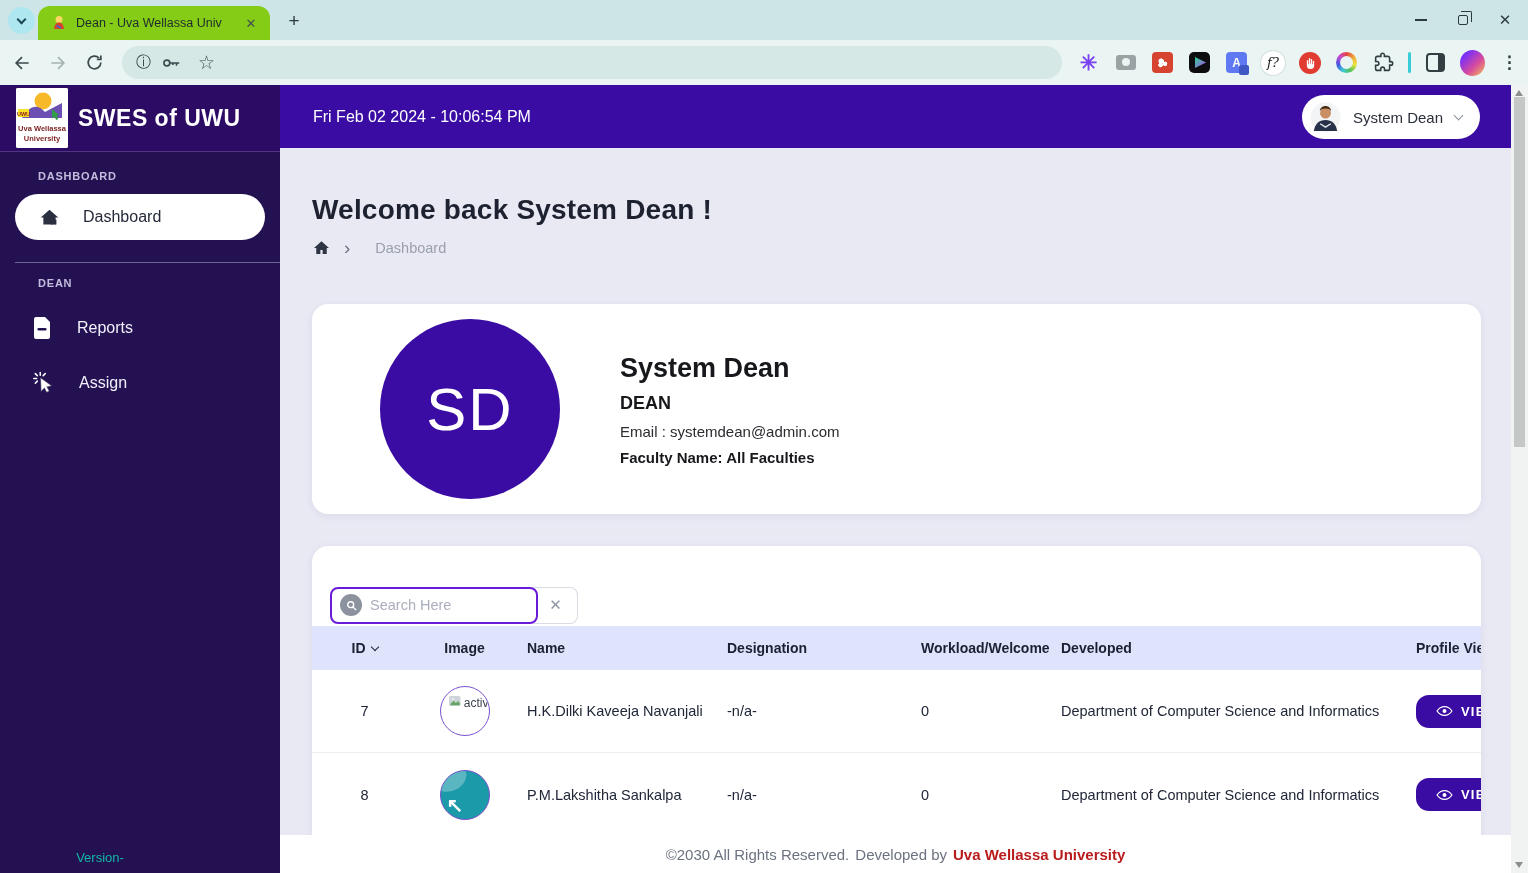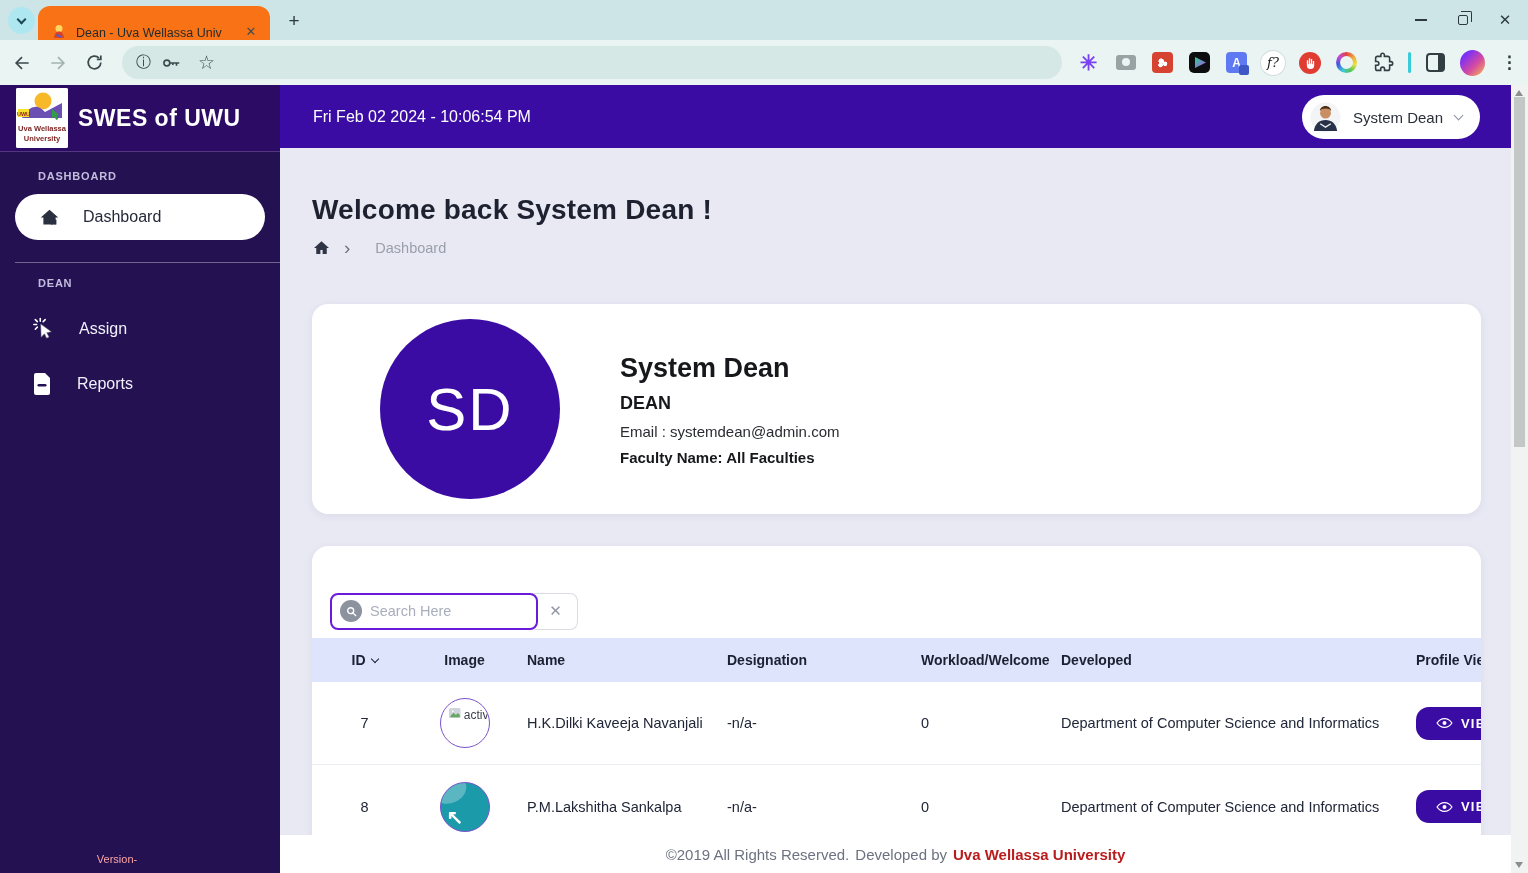--- a/index.html
+++ b/index.html
@@ -4,21 +4,21 @@
 <style>
   * { margin:0; padding:0; box-sizing:border-box; }
   html,body { width:1528px; height:873px; overflow:hidden; }
   body { font-family:"Liberation Sans", sans-serif; }
   .window { position:relative; width:1528px; height:873px; background:#cfe6e7; overflow:hidden; }
 
   
   .tabstrip { position:absolute; top:0; left:0; width:100%; height:40px; background:#cde5e6; }
   .tablist-btn { position:absolute; left:8px; top:7px; width:27px; height:27px; border-radius:50%; background:#aee7f0; display:flex; align-items:center; justify-content:center; cursor:pointer; }
   .chev { width:7px; height:7px; border-right:2px solid #1b4a52; border-bottom:2px solid #1b4a52; transform:rotate(45deg); margin-top:-3px; }
-  .tab { position:absolute; left:38px; top:6px; width:232px; height:34px; background:#f97316; border-radius:12px 12px 0 0; display:flex; align-items:flex-end; padding:0 10px 0 13px; }
+  .tab { position:absolute; left:38px; top:6px; width:232px; height:34px; background:#84cc16; border-radius:12px 12px 0 0; display:flex; align-items:center; padding:0 10px 0 13px; }
   .tab-title { font-size:12.5px; color:#1f2a2c; white-space:nowrap; overflow:hidden; width:160px; margin-left:9px; }
   .tab-close { margin-left:auto; font-size:13px; color:#414f52; width:18px; height:18px; display:flex; align-items:center; justify-content:center; border-radius:50%; cursor:pointer; }
   .newtab { position:absolute; left:282px; top:9px; width:24px; height:24px; font-size:19px; color:#2c3a3d; display:flex; align-items:center; justify-content:center; cursor:pointer; }
   .wincontrols { position:absolute; right:10px; top:7px; display:flex; gap:16px; align-items:center; }
   .winbtn { width:26px; height:26px; display:flex; align-items:center; justify-content:center; color:#2c3a3d; cursor:pointer; }
   .ic-min { width:12px; height:1px; border-bottom:2px solid #2c3a3d; }
   .ic-restore { position:relative; width:10px; height:10px; border:1.6px solid #2c3a3d; border-radius:2px; }
   .ic-restore::before { content:""; position:absolute; left:2px; top:-5px; width:10px; height:10px; border-top:1.6px solid #2c3a3d; border-right:1.6px solid #2c3a3d; border-radius:0 2px 0 0; }
   .ic-close { font-size:15px; }
 
@@ -54,21 +54,21 @@
 
   .sidebar { position:absolute; left:0; top:0; width:280px; height:788px; background:#231152; color:#fff; }
   .sb-header { height:67px; background:#2b0b63; display:flex; align-items:center; border-bottom:1px solid rgba(255,255,255,.18); }
   .sb-logo { width:52px; height:60px; background:#fff; margin:0 6px 0 16px; border-radius:2px; }
   .sb-brand { font-size:23px; font-weight:bold; letter-spacing:.5px; margin-left:4px; }
   .sb-label { font-size:11px; letter-spacing:.8px; color:#c3bcdd; margin:18px 0 12px 38px; font-weight:bold; }
   .sb-pill { margin:0 15px; height:46px; background:#fff; border-radius:23px; display:flex; align-items:center; padding-left:24px; gap:23px; cursor:pointer; }
   .sb-pill span.txt { color:#25293a; font-size:16px; }
   .sb-hr { border:none; border-top:1px solid rgba(255,255,255,.35); margin:22px 0 0 15px; }
   .sb-item { display:flex; align-items:center; gap:25px; padding:16px 0 16px 32px; font-size:16px; color:#f2f0fa; cursor:pointer; }
-  .sb-version { position:absolute; bottom:8px; left:17px; width:200px; text-align:center; font-size:11px; color:#fca5a5; }
+  .sb-version { position:absolute; bottom:8px; left:0; width:200px; text-align:center; font-size:13px; color:#14b8a6; }
 
   .topbar { position:absolute; left:280px; top:0; width:1231px; height:63px; background:#3A0CA3; display:flex; align-items:center; }
   .tb-date { color:#fff; font-size:16px; margin-left:33px; }
   .user-pill { position:absolute; right:31px; top:10px; height:44px; background:#fff; border-radius:22px; display:flex; align-items:center; padding:0 18px 0 8px; gap:12px; cursor:pointer; }
   .user-pill .uname { font-size:15px; color:#2a2f3a; }
   .chev-dn { width:7px; height:7px; border-right:1.8px solid #8b919c; border-bottom:1.8px solid #8b919c; transform:rotate(45deg); margin-top:-4px; }
 
   .main { position:absolute; left:280px; top:63px; width:1231px; height:725px; padding-left:32px; }
   .h1 { margin-top:46px; font-size:28px; font-weight:bold; color:#1d2130; letter-spacing:.2px; }
   .crumbs { display:flex; align-items:center; gap:13px; margin-top:13px; }
@@ -78,21 +78,21 @@
   .card { width:1169px; background:#fff; border-radius:16px; box-shadow:0 2px 8px rgba(40,40,100,.07); }
   .profile-card { margin-top:47px; height:210px; display:flex; align-items:center; }
   .sd-circle { width:180px; height:180px; border-radius:50%; background:#3A0CA3; color:#fff; display:flex; align-items:center; justify-content:center; font-size:60px; font-weight:500; margin-left:68px; letter-spacing:2px; }
   .profile-info { margin-left:60px; }
   .p-name { font-size:27px; font-weight:bold; color:#17181c; }
   .p-role { font-size:18px; font-weight:bold; color:#17181c; margin-top:9px; }
   .p-email { font-size:15px; color:#2a2c31; margin-top:9px; }
   .p-fac { font-size:15px; font-weight:bold; color:#17181c; margin-top:9px; }
 
   .table-card { margin-top:32px; height:302px; overflow:hidden; border-radius:16px 16px 0 0; }
-  .search-row { display:flex; align-items:center; padding:38px 0 0 18px; height:92px; }
+  .search-row { display:flex; align-items:center; padding:38px 0 0 18px; height:80px; }
   .search-box { width:208px; height:37px; border:2px solid #6A1AD9; border-radius:8px; display:flex; align-items:center; padding-left:8px; background:#fff; position:relative; z-index:2; }
   .search-ic { width:22px; height:22px; border-radius:50%; background:#8d939e; display:flex; align-items:center; justify-content:center; flex:0 0 auto; }
   .search-box input { border:none; outline:none; width:150px; margin-left:8px; font-size:14.5px; color:#333; font-family:"Liberation Sans", sans-serif; }
   .search-box input::placeholder { color:#a9aebc; }
   .clear-btn { width:44px; height:37px; border:1px solid #d9dce3; border-left:none; border-radius:0 8px 8px 0; margin-left:-4px; display:flex; align-items:center; justify-content:center; color:#8f95a3; font-size:15px; background:#fff; cursor:pointer; }
 
   .grid-head, .grid-row { display:grid; grid-template-columns:105px 95px 200px 194px 140px 355px 160px; align-items:center; }
   .grid-head { height:44px; background:#DDE4FB; font-size:14px; font-weight:bold; color:#1b2032; }
   .grid-row { height:83px; font-size:14.5px; color:#212738; background:#fff; }
   .grid-row.first { border-bottom:1px solid #eceef4; }
@@ -241,39 +241,39 @@
             <rect x="13.5" y="12" width="2.6" height="8" fill="#2b3040"></rect>
             <rect x="17.5" y="14.5" width="2.4" height="5.5" fill="#2b3040"></rect>
           </svg>
         <span class="txt">Dashboard</span>
       </div>
 
       <hr class="sb-hr">
       <div class="sb-label" style="margin-top:14px;">DEAN</div>
 
       <div class="sb-item">
+        <svg width="20" height="22" viewBox="0 0 20 22">
+            <path d="M2 2a2 2 0 0 1 2-2h9l5 5v15a2 2 0 0 1-2 2H4a2 2 0 0 1-2-2z" fill="#fff"></path>
+            <rect x="5.5" y="11" width="9" height="2.6" rx="1.3" fill="#231152"></rect>
+          </svg>
+        <span>Reports</span>
+      </div>
+
+      <div class="sb-item">
         <svg width="22" height="24" viewBox="0 0 24 26">
           <g stroke="#fff" stroke-width="1.7" stroke-linecap="round">
               <line x1="9" y1="1.5" x2="9" y2="4.5"></line>
               <line x1="2" y1="8" x2="5" y2="8"></line>
               <line x1="3.6" y1="2.8" x2="5.8" y2="5"></line>
               <line x1="14.4" y1="2.8" x2="12.2" y2="5"></line>
               <line x1="3.6" y1="13.2" x2="5.8" y2="11"></line>
             </g>
           <path d="M9.5 7.5 10 22l3.6-3.8L16 23l2.6-1.3-2.5-4.7 5-1z" fill="#fff" stroke="#6b6b7a" stroke-width=".6"></path>
         </svg>
         <span>Assign</span>
-      </div>
-
-      <div class="sb-item">
-        <svg width="20" height="22" viewBox="0 0 20 22">
-            <path d="M2 2a2 2 0 0 1 2-2h9l5 5v15a2 2 0 0 1-2 2H4a2 2 0 0 1-2-2z" fill="#fff"></path>
-            <rect x="5.5" y="11" width="9" height="2.6" rx="1.3" fill="#231152"></rect>
-          </svg>
-        <span>Reports</span>
       </div>
 
       <div class="sb-version">Version-</div>
     </aside>
 
     <div class="topbar">
       <span class="tb-date">Fri Feb 02 2024 - 10:06:54 PM</span>
       <div class="user-pill">
         <svg width="31" height="31" viewBox="0 0 32 32">
           <circle cx="16" cy="16" r="15.5" fill="#f2f4f6"></circle>
@@ -384,21 +384,21 @@
                   <circle cx="12" cy="8" r="2.8" fill="#fff" stroke="none"></circle>
                 </svg>
               <span>VIEW</span>
             </button>
           </div>
         </div>
       </section>
     </main>
 
     <footer class="footer">
-      <span>©2019 All Rights Reserved.</span>
+      <span>©2030 All Rights Reserved.</span>
       <span>Developed by</span>
       <b>Uva Wellassa University</b>
     </footer>
 
     <div class="scrollbar">
       <span class="arr-up"></span>
       <div class="sb-thumb"></div>
       <span class="arr-dn"></span>
     </div>
 

